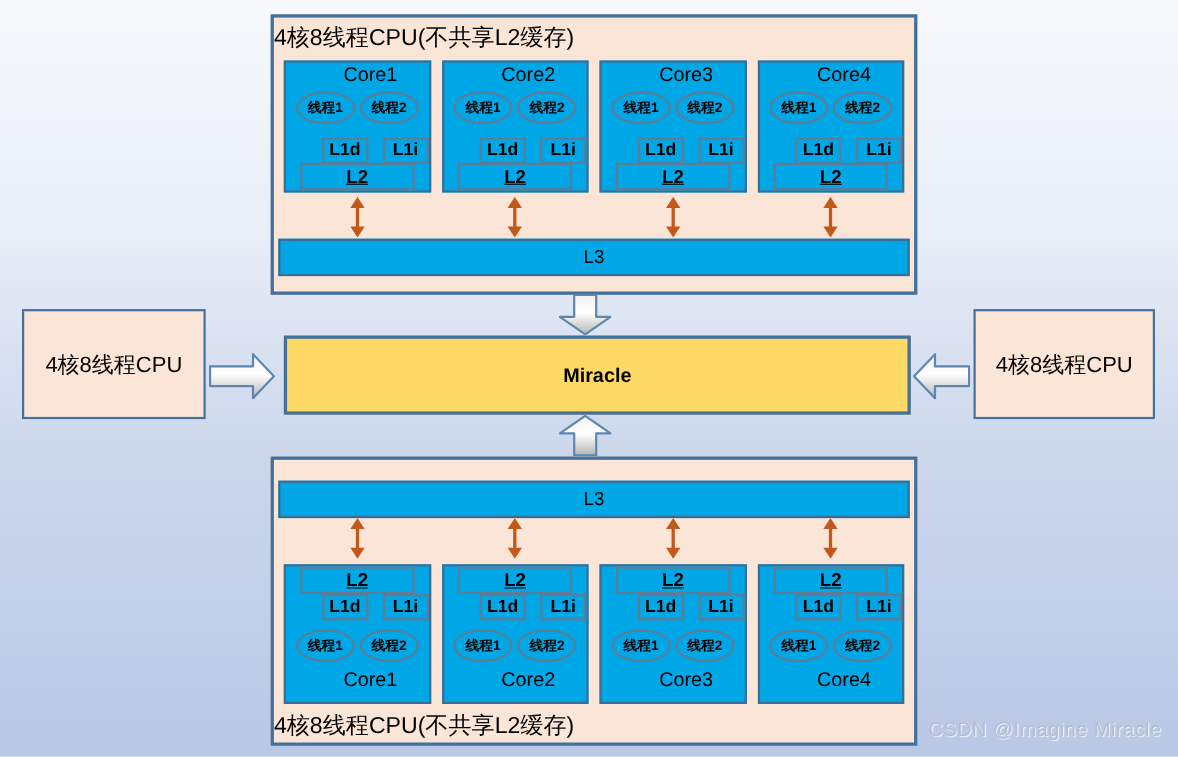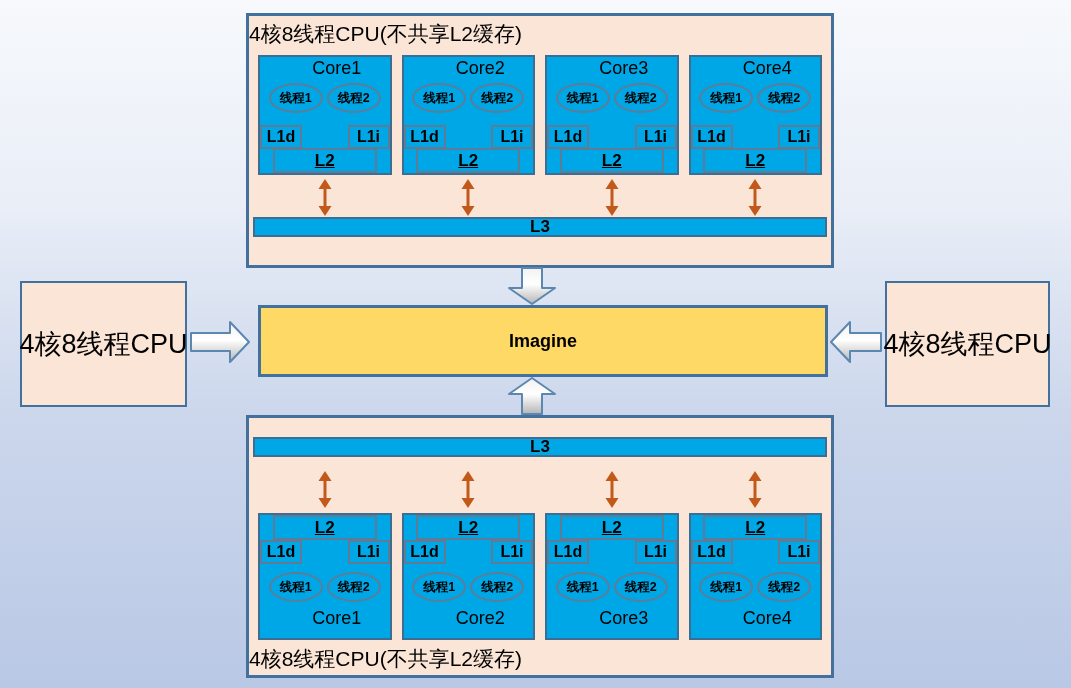--- a/index.html
+++ b/index.html
@@ -41,55 +41,55 @@
   .core.top .core-label{top:1px;}
   .core.bottom .core-label{top:93px;}
   .threads{position:absolute;left:0;right:0;display:flex;justify-content:center;gap:4px;}
   .core.top .threads{top:26px;}
   .core.bottom .threads{top:57px;}
   .thread{
     width:50px;height:26px;border:2px solid var(--cache-border);border-radius:50%;
     display:flex;align-items:center;justify-content:center;
     font-size:12.5px;font-weight:700;color:#000;background:var(--core-fill);
   }
-  .l1-row{position:absolute;left:0;right:0;display:flex;justify-content:space-between;gap:1px;}
+  .l1-row{position:absolute;left:0;right:0;display:flex;justify-content:flex-end;gap:13px;}
   .core.top .l1-row{bottom:24px;}
   .core.bottom .l1-row{top:25px;}
   .cache{
     box-sizing:border-box;border:2px solid var(--cache-border);background:var(--core-fill);
     display:flex;align-items:center;justify-content:center;
     font-weight:700;color:#000;
   }
   .l1{width:42px;height:24px;font-size:16px;}
   .l2{position:absolute;left:10%;width:80%;height:25px;font-size:17px;text-decoration:underline;}
   .core.top .l2{bottom:0;}
   .core.bottom .l2{top:0;}
   .arrows-row{position:absolute;left:9px;right:9px;display:flex;gap:10px;}
   #top-cpu .arrows-row{top:163px;height:37px;}
   #bottom-cpu .arrows-row{top:52px;height:38px;}
   .arrow-cell{flex:1;display:flex;align-items:center;justify-content:center;}
   .l3-bar{
-    position:absolute;left:4px;right:4px;height:20px;box-sizing:border-box;
+    position:absolute;left:4px;right:4px;height:34px;box-sizing:border-box;
     background:var(--core-fill);border:2.5px solid var(--core-border);
     display:flex;align-items:center;justify-content:center;
-    font-size:17px;font-weight:700;color:#000;
+    font-size:17px;font-weight:400;color:#000;
   }
   #top-cpu .l3-bar{top:201px;}
   #bottom-cpu .l3-bar{top:19px;}
   #memory{
     position:absolute;left:258px;top:305px;width:570px;height:72px;box-sizing:border-box;
     background:var(--memory-fill);border:3px solid var(--container-border);
     display:flex;align-items:center;justify-content:center;
     font-size:18px;font-weight:700;color:#000;
   }
   .side-cpu{
-    position:absolute;top:281px;height:126px;box-sizing:border-box;
+    position:absolute;top:281px;height:100px;box-sizing:border-box;
     background:var(--container-fill);border:2.5px solid var(--container-border);
     display:flex;align-items:center;justify-content:center;
-    font-size:27px;color:#000;white-space:nowrap;
+    font-size:20px;color:#000;white-space:nowrap;
   }
   #left-cpu{left:20px;width:167px;}
   #right-cpu{left:885px;width:165px;}
   .block-arrow{position:absolute;}
   #arrow-top-down{left:508px;top:267px;}
   #arrow-bottom-up{left:508px;top:377px;}
   #arrow-left-right{left:190px;top:320px;}
   #arrow-right-left{left:830px;top:320px;}
   #watermark{
     position:absolute;right:15px;top:653px;font-size:18px;letter-spacing:0.5px;
@@ -196,21 +196,21 @@
       </div>
     <div class="l3-bar">L3</div>
   </div>
 
   <div class="block-arrow" id="arrow-top-down">
     <svg width="48" height="38" viewBox="0 0 48 38">
       <polygon points="14,1 34,1 34,21 47,21 24,37 1,21 14,21" fill="url(#blockgrad)" stroke="var(--block-border)" stroke-width="2" stroke-linejoin="round"></polygon>
     </svg>
   </div>
 
-  <div id="memory">Imagine</div>
+  <div id="memory">Miracle</div>
 
   <div class="block-arrow" id="arrow-bottom-up">
     <svg width="48" height="38" viewBox="0 0 48 38">
       <polygon points="24,1 47,17 34,17 34,37 14,37 14,17 1,17" fill="url(#blockgrad)" stroke="var(--block-border)" stroke-width="2" stroke-linejoin="round"></polygon>
     </svg>
   </div>
 
   <div class="side-cpu" id="left-cpu">4核8线程CPU</div>
   <div class="block-arrow" id="arrow-left-right">
     <svg width="60" height="44" viewBox="0 0 60 44">
@@ -303,13 +303,14 @@
           <div class="l1-row">
             <div class="cache l1">L1d</div>
             <div class="cache l1">L1i</div>
           </div>
           <div class="cache l2">L2</div>
         </div>
       </div>
     <div class="cpu-title">4核8线程CPU(不共享L2缓存)</div>
   </div>
 
+  <div id="watermark">CSDN @Imagine Miracle</div>
 </div>
 
 </body></html>

